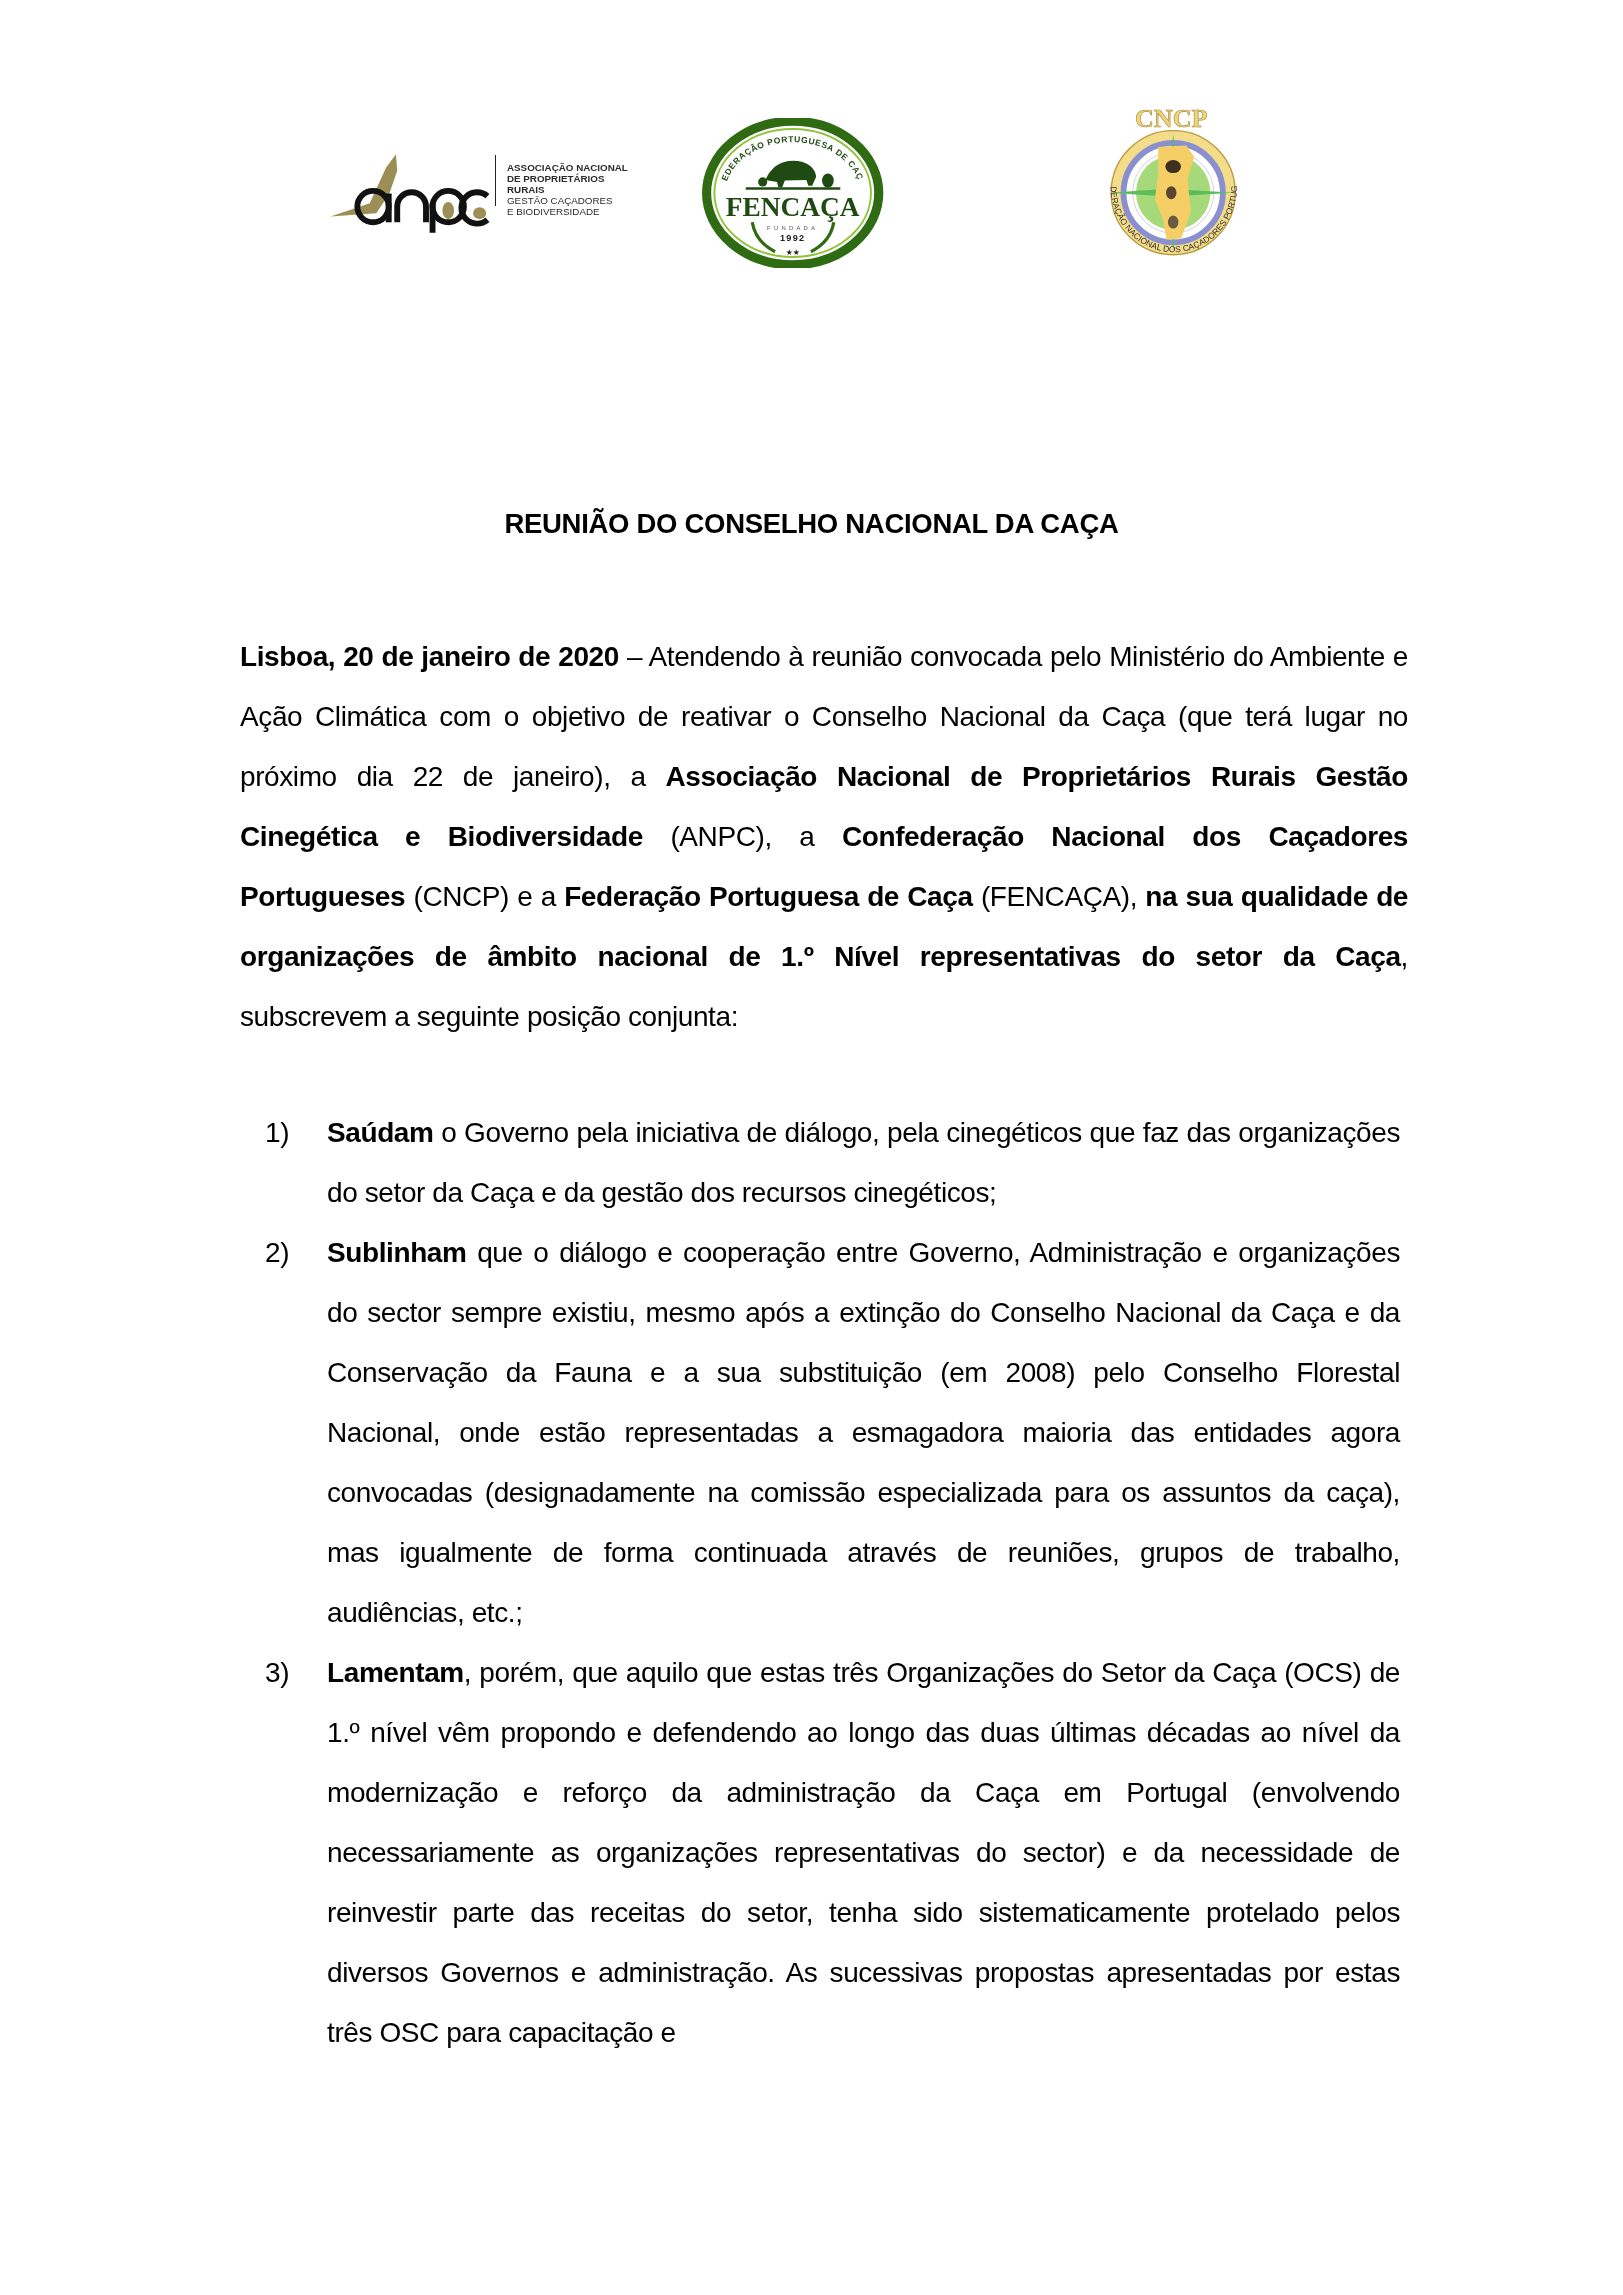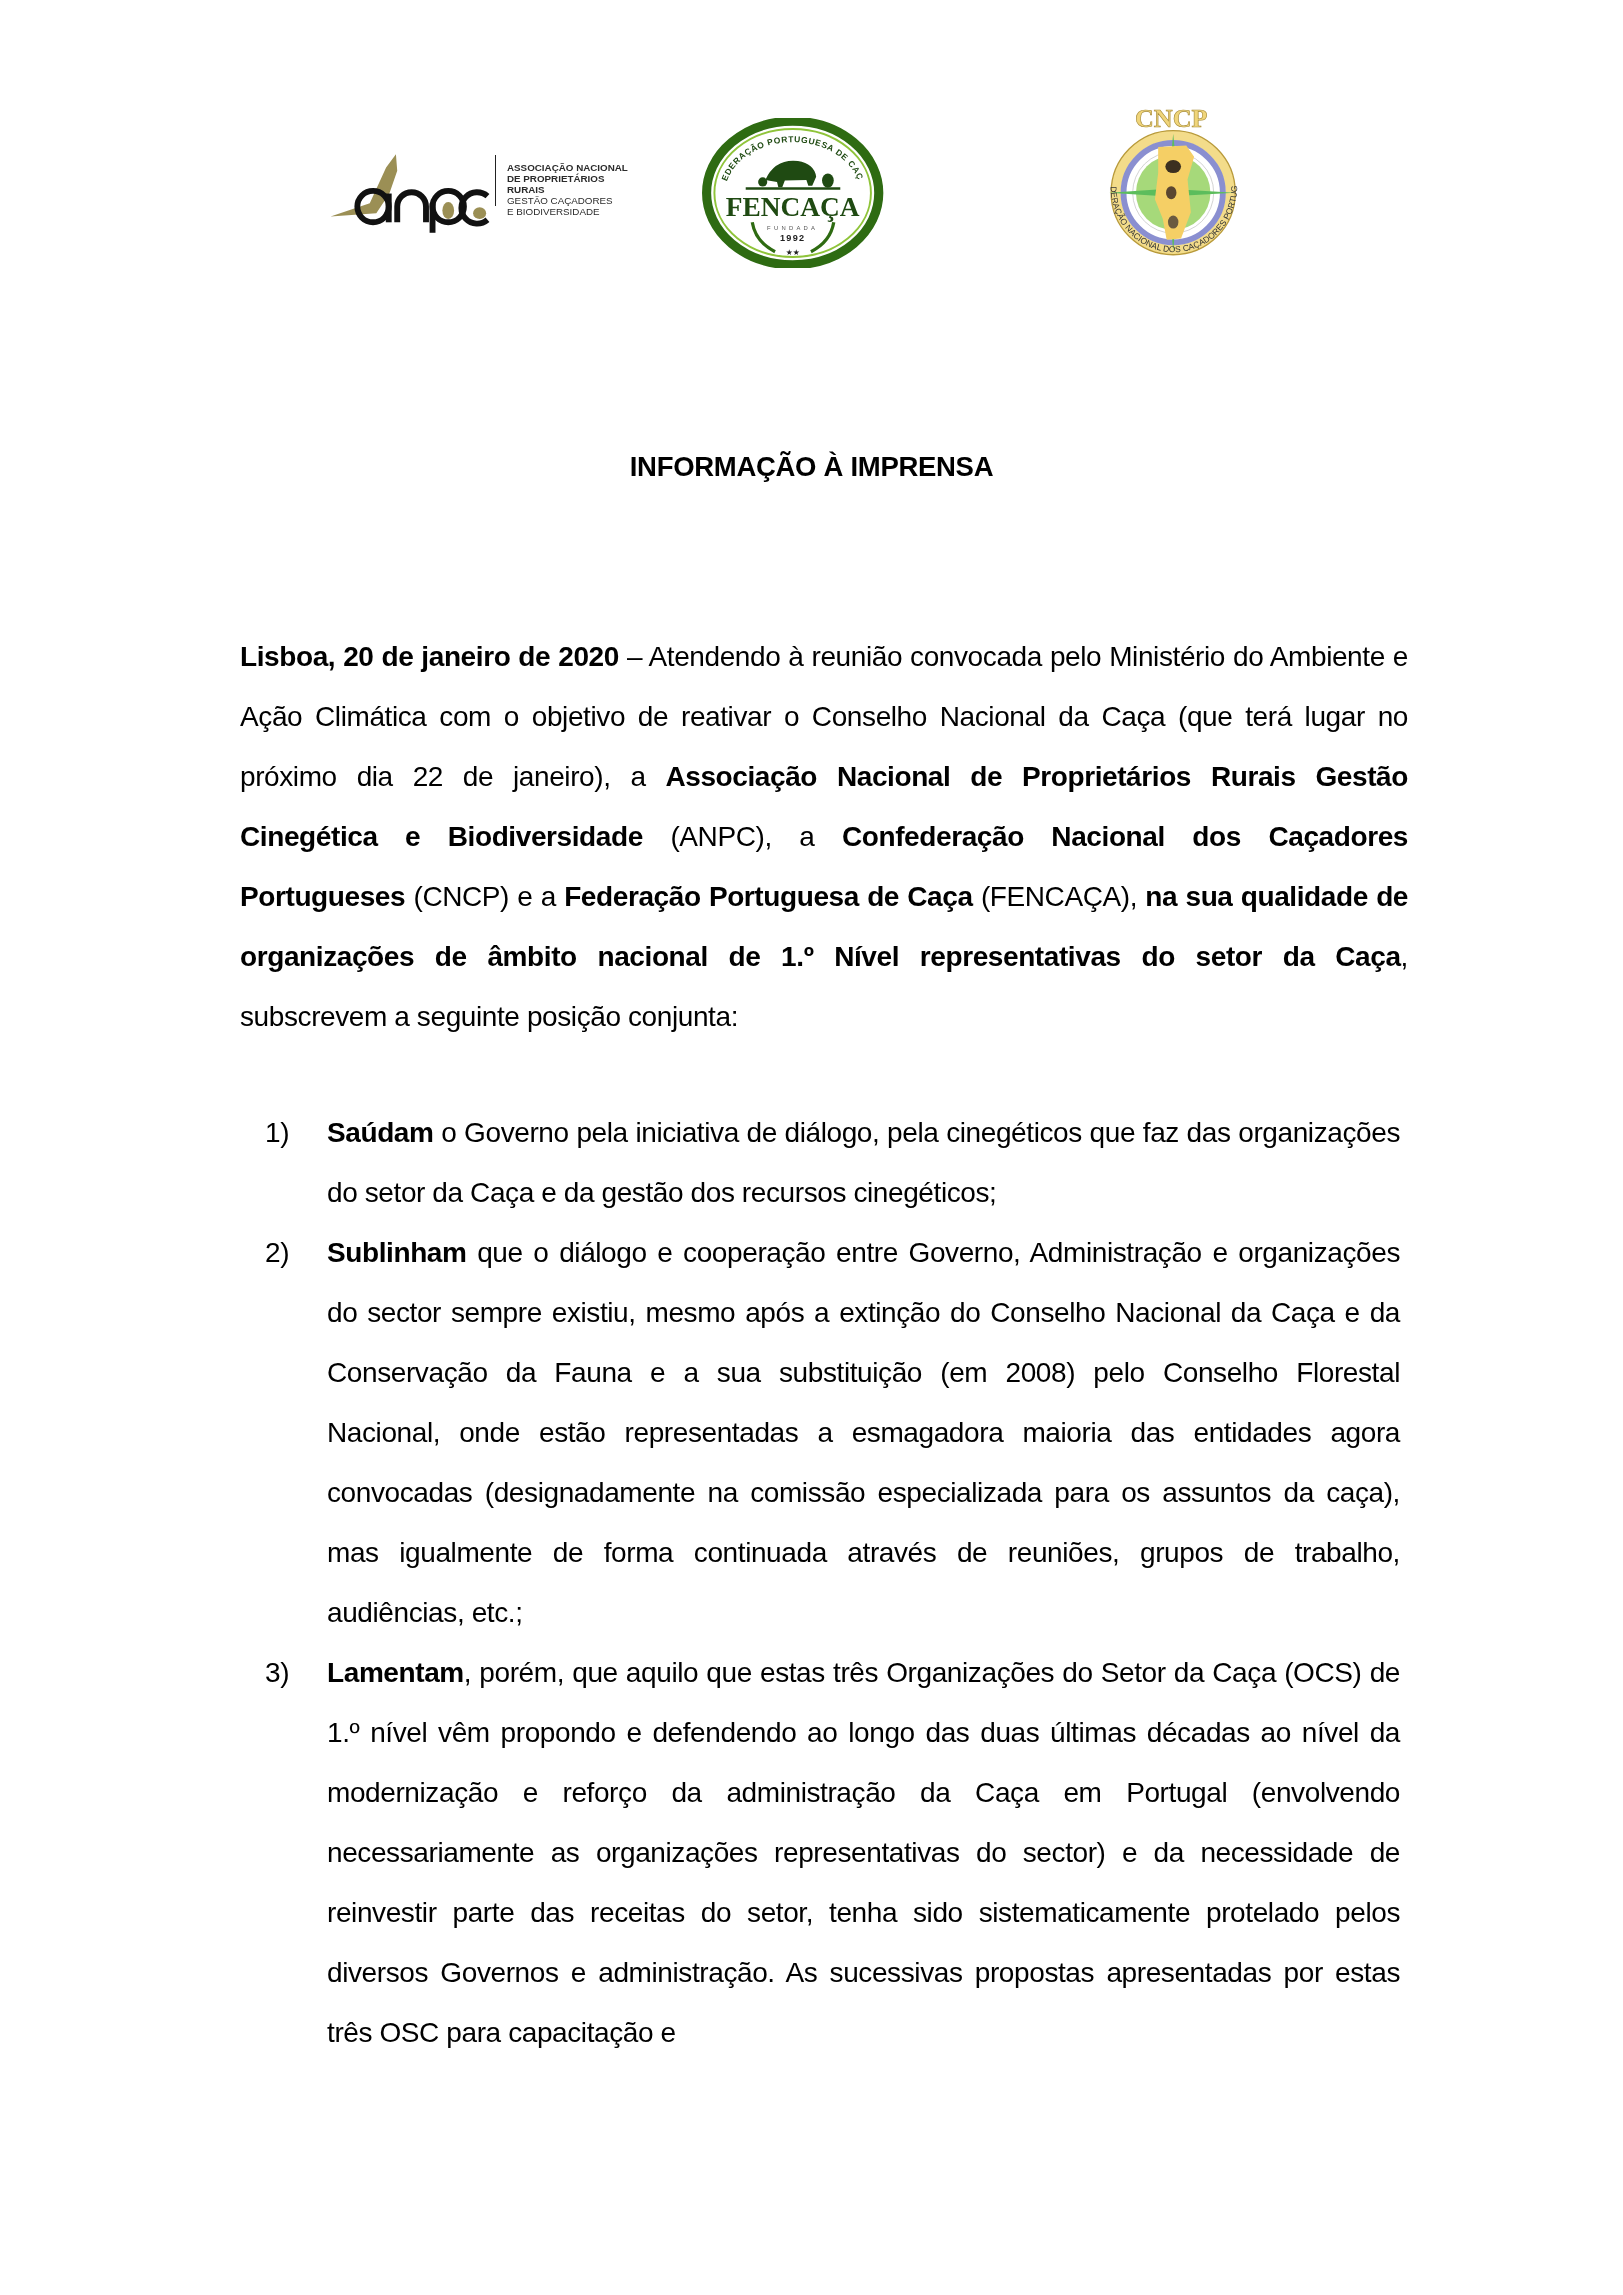--- a/index.html
+++ b/index.html
@@ -104,21 +104,21 @@
       <text x="135" y="40" text-anchor="middle" font-size="40" font-family="Liberation Serif, serif" font-weight="bold" fill="#f0d57a" stroke="#a88d3a" stroke-width="1">CNCP</text>
       <defs>
           <path id="cncpArc" d="M42 130 A96 100 0 0 0 236 130"></path>
         </defs>
       <text font-size="13" fill="#333" font-family="Liberation Sans, sans-serif">
         <textPath href="#cncpArc" startOffset="50%" text-anchor="middle">CONFEDERAÇÃO NACIONAL DOS CAÇADORES PORTUGUESES</textPath>
       </text>
     </svg>
   </div>
 
-  <div class="title title-1">INFORMAÇÃO À IMPRENSA</div>
+  <div class="title title-2">REUNIÃO DO CONSELHO NACIONAL DA CAÇA</div>
 
   <p class="body intro" style="margin:8px;">
     <span class="b">Lisboa, 20 de janeiro de 2020</span><span> – Atendendo à reunião convocada pelo Ministério do Ambiente e Ação Climática com o objetivo de reativar o Conselho Nacional da Caça (que terá lugar no próximo dia 22 de janeiro), a </span><span class="b">Associação Nacional de Proprietários Rurais Gestão Cinegética e Biodiversidade</span><span> (ANPC), a </span><span class="b">Confederação Nacional dos Caçadores Portugueses</span><span> (CNCP) e a </span><span class="b">Federação Portuguesa de Caça</span><span> (FENCAÇA), </span><span class="b">na sua qualidade de organizações de âmbito nacional de 1.º Nível representativas do setor da Caça</span><span>, subscrevem a seguinte posição conjunta:</span>
   </p>
 
   <ol class="list">
     <li class="list-item">
       <span class="list-num">1)</span>
       <span class="b">Saúdam</span><span> o Governo pela iniciativa de diálogo, pela cinegéticos que faz das organizações do setor da Caça e da gestão dos recursos cinegéticos;</span>
     </li>

